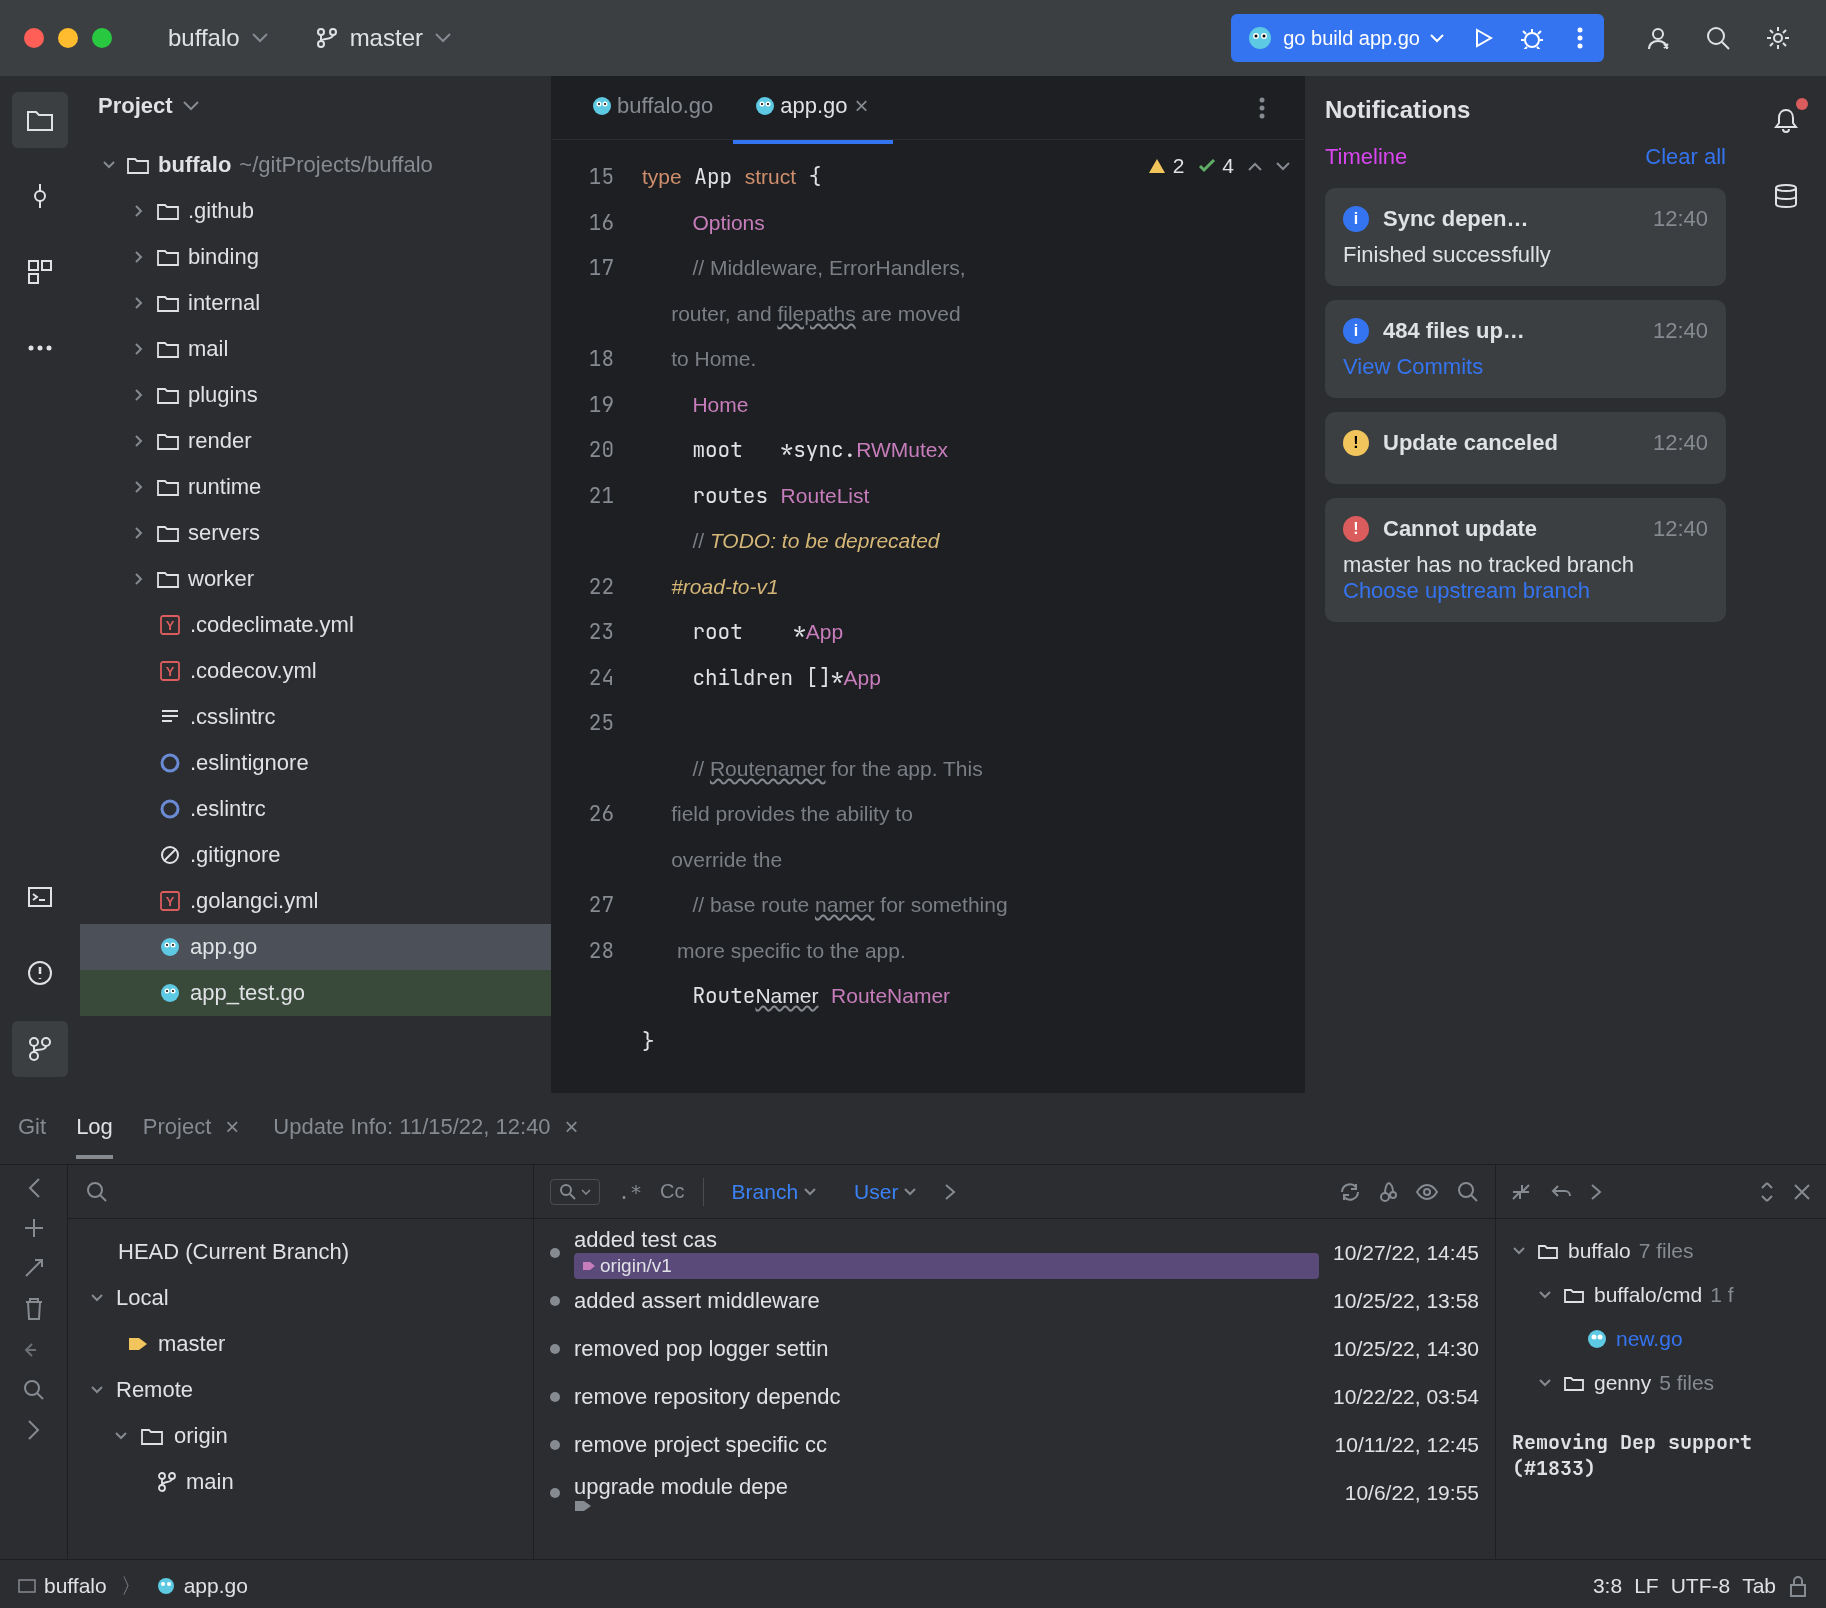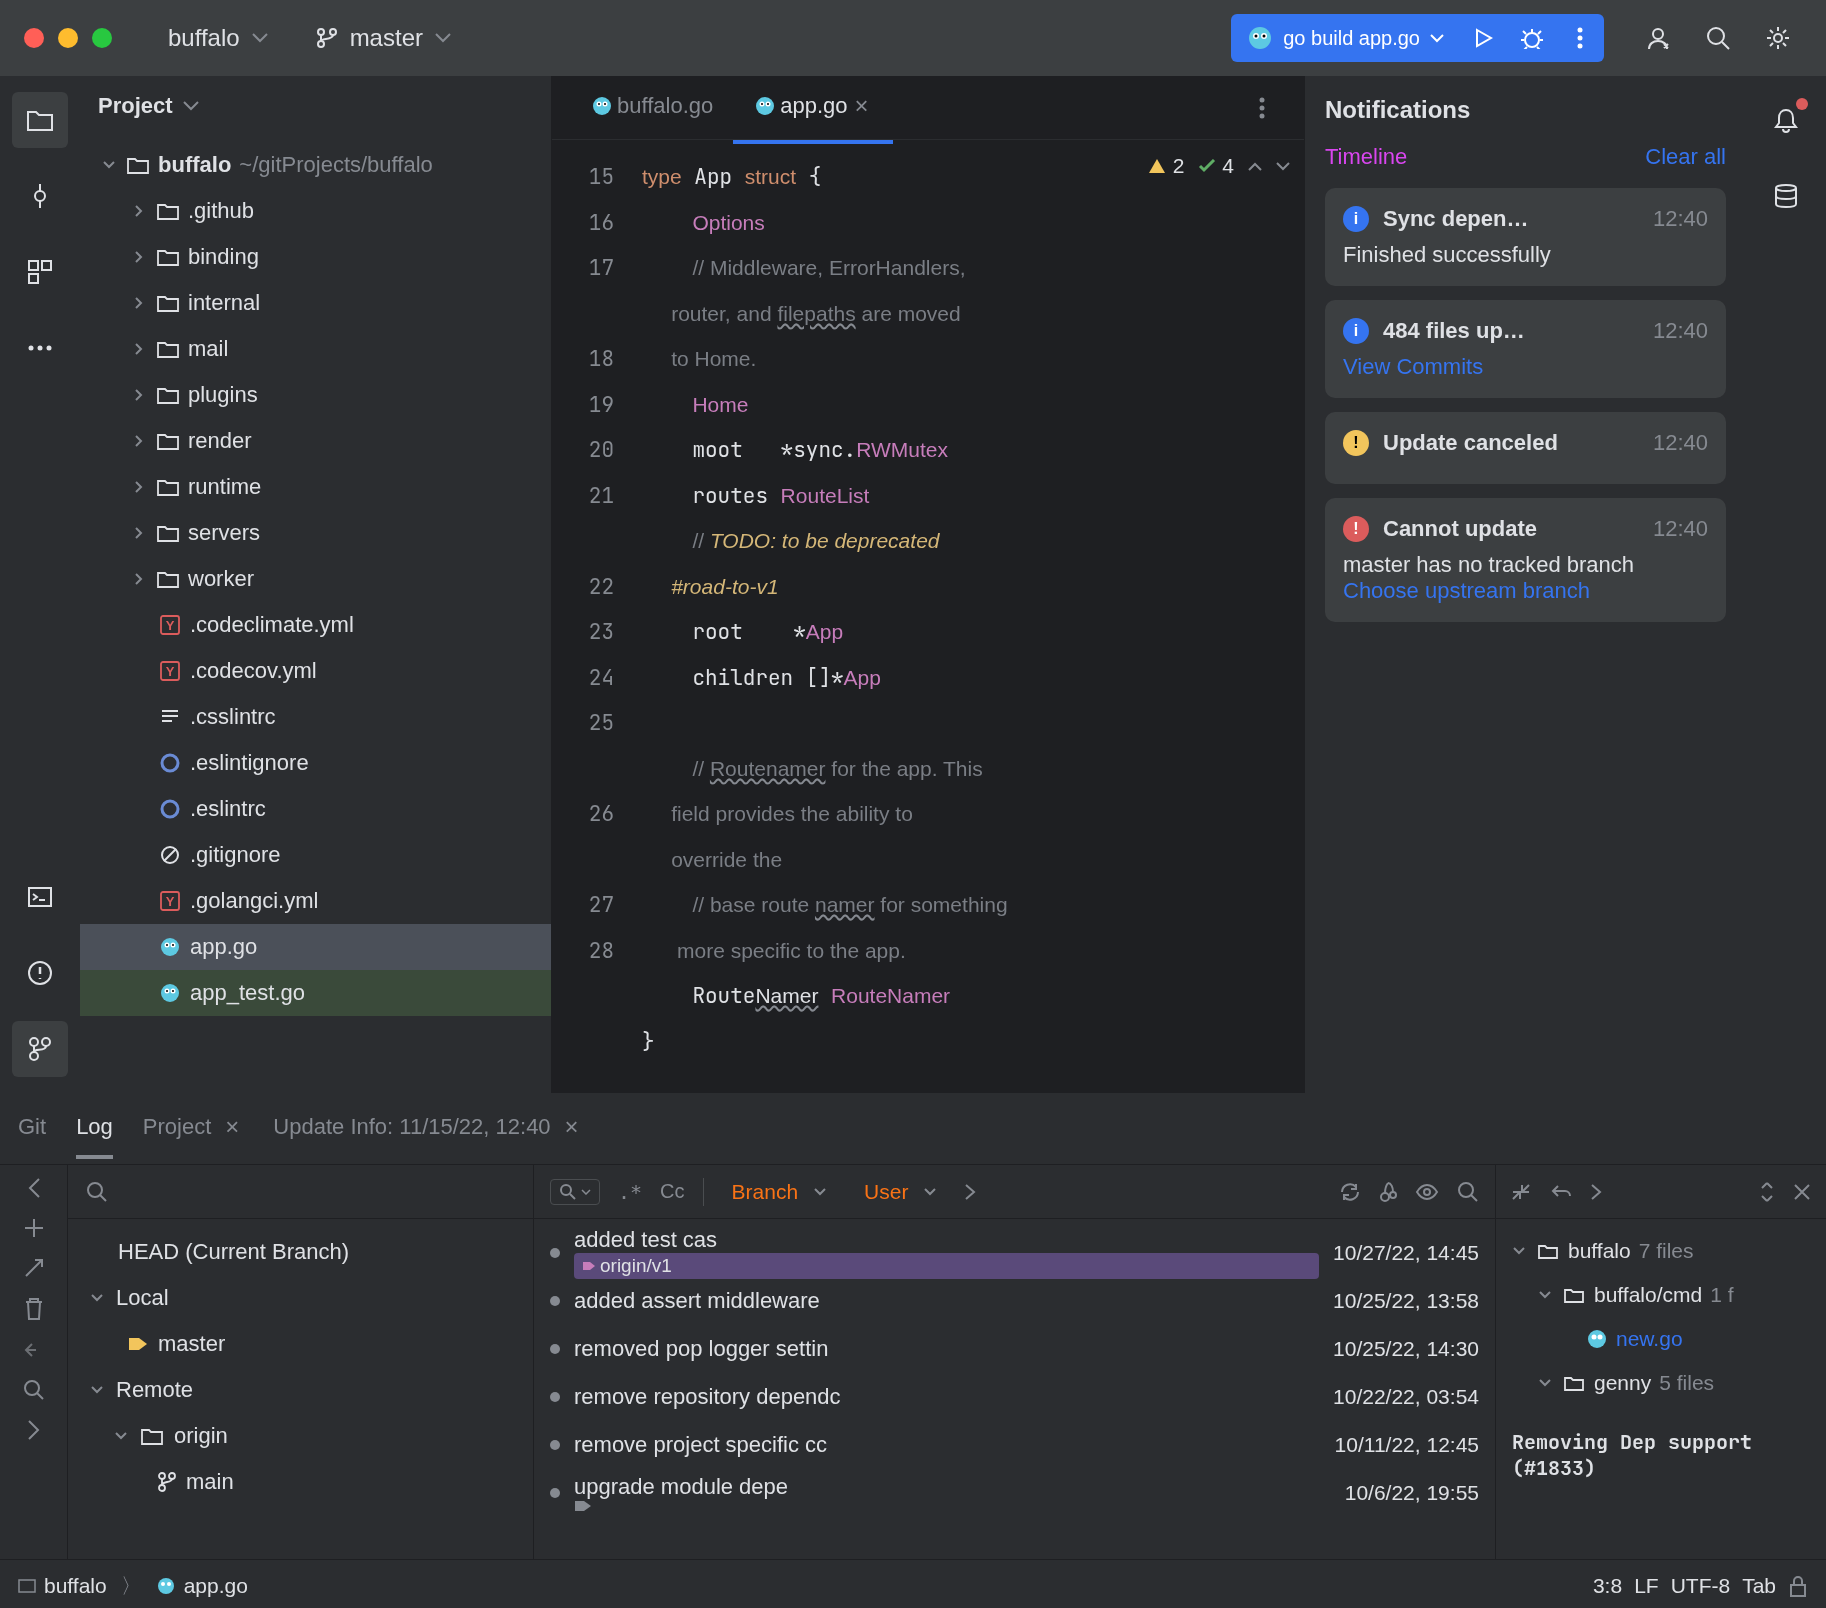--- a/index.html
+++ b/index.html
@@ -49,21 +49,21 @@
 .btab.act{color:#dfe1e5;border-bottom-color:#868a91}
 .git{height:394px}
 .gs{width:68px;border-right:1px solid #1e1f22;flex-direction:column;align-items:center;padding:12px 0;gap:18px;color:#868a91}
 .gs .i{cursor:pointer}
 .gb{width:466px;border-right:1px solid #1e1f22;flex-direction:column}
 .gbh{height:54px;border-bottom:1px solid #1e1f22;padding:0 18px;color:#868a91}
 .gbt{padding:10px 0;overflow-y:auto}
 .gbi{height:46px;padding:0 20px;gap:10px;font-size:22px;cursor:pointer}
 .gc{flex:1;border-right:1px solid #1e1f22;flex-direction:column}
 .gch{height:54px;border-bottom:1px solid #1e1f22;padding:0 16px;gap:18px;color:#868a91}
-.gf{padding:4px 10px;gap:16px;font-size:21px;color:#f97316;cursor:pointer}
+.gf{padding:4px 10px;gap:6px;font-size:21px;color:#3b82f6;cursor:pointer}
 .gcl{flex:1;overflow-y:auto;padding:10px 16px}
 .gci{height:48px;gap:14px;font-size:22px}
 .gd{width:10px;height:10px;background:#868a91;border-radius:50%;flex-shrink:0}
 .gcm{flex:1;overflow:hidden;text-overflow:ellipsis;white-space:nowrap}
 .gct{color:#dfe1e5;font-size:21px}
 .tag{background:#5a4a7a;padding:2px 8px;border-radius:4px;font-size:19px;gap:4px}
 .gfp{width:330px;flex-direction:column}
 .gfh{height:54px;border-bottom:1px solid #1e1f22;padding:0 14px;gap:20px;color:#868a91;justify-content:space-between}
 .gft{padding:10px 0;overflow-y:auto}
 .gfi{height:44px;padding:0 14px;gap:8px;font-size:21px;cursor:pointer}

